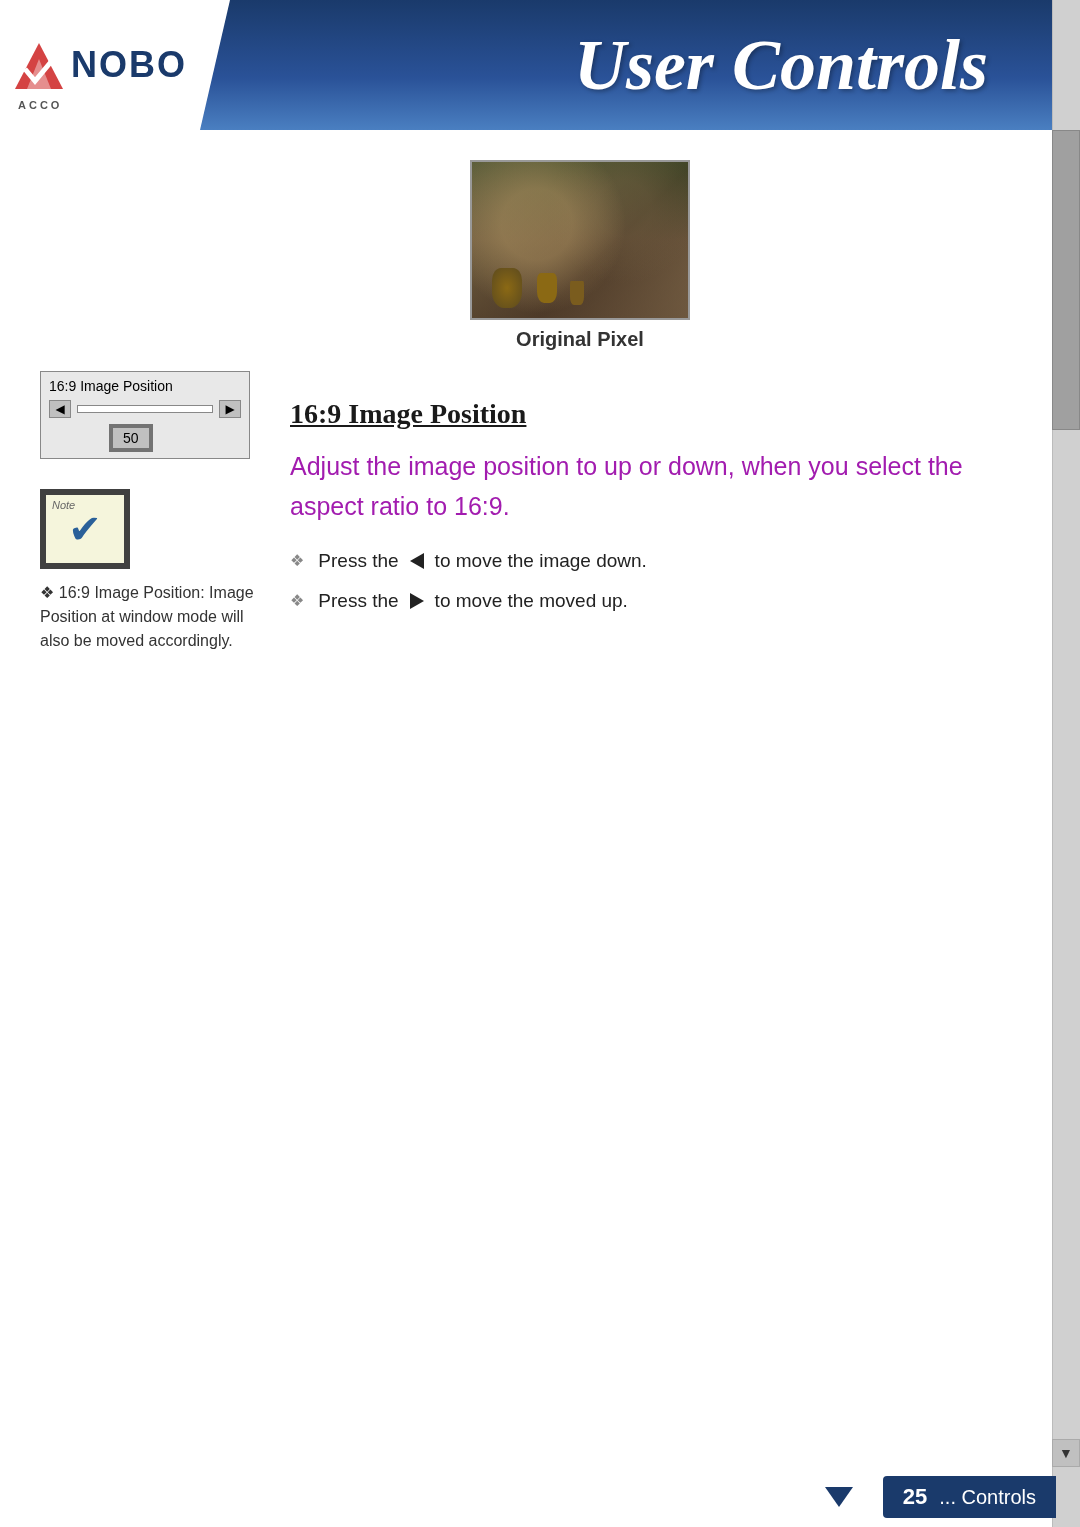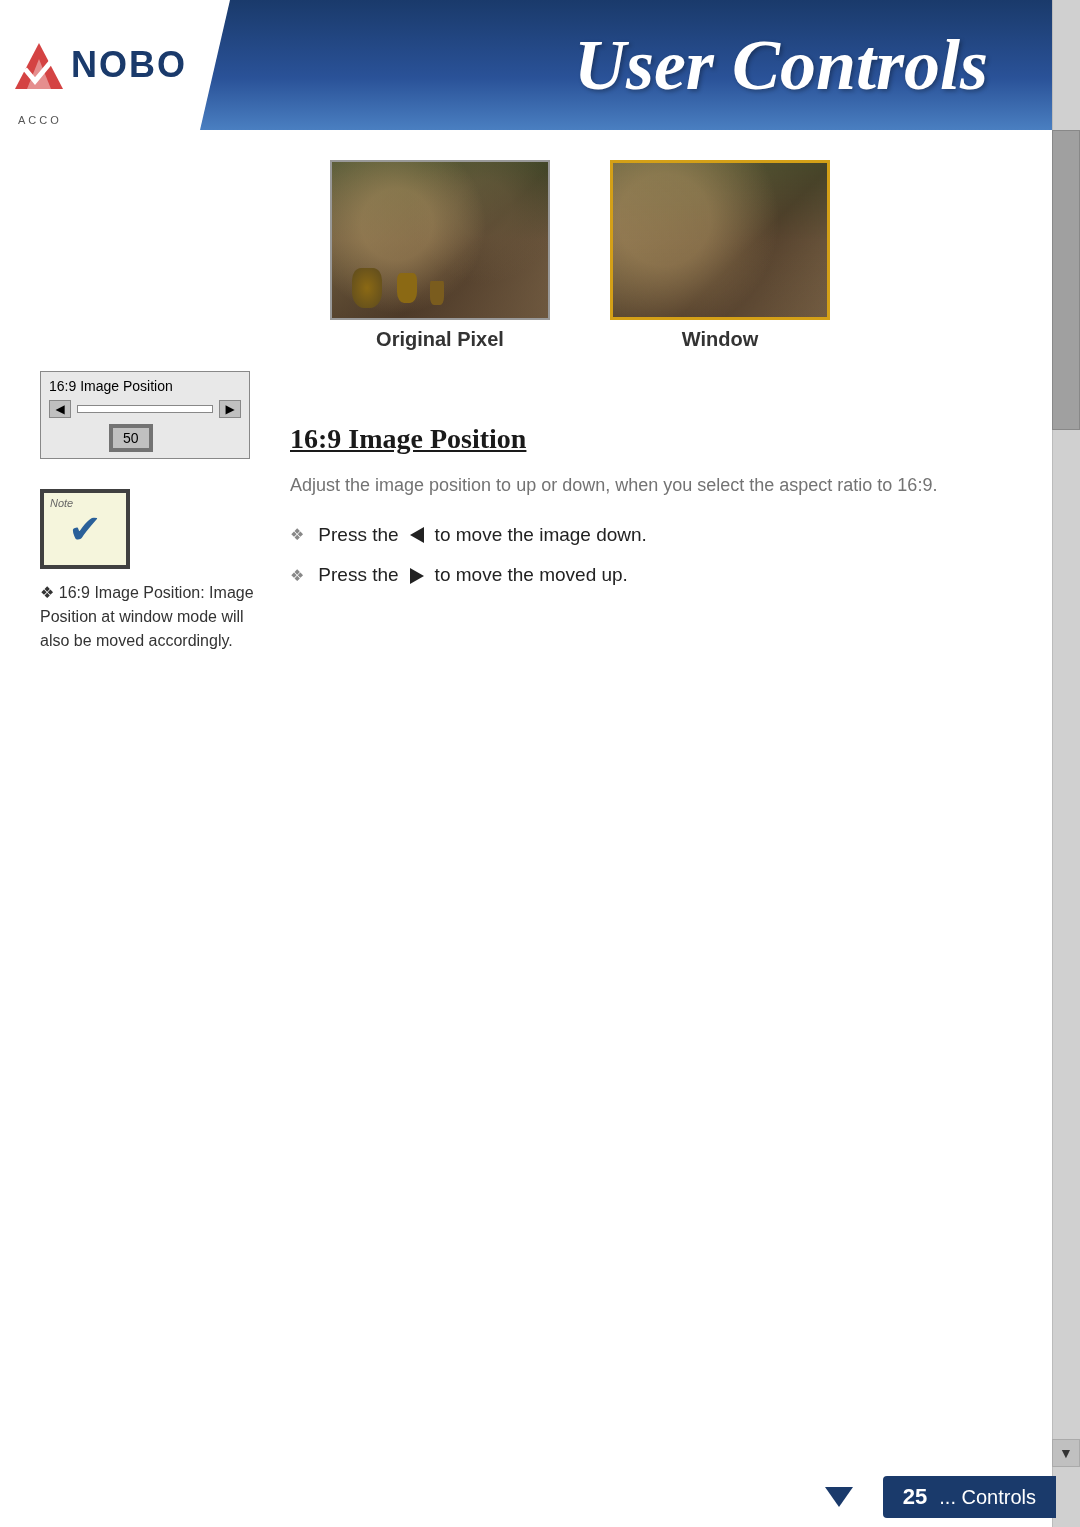--- a/index.html
+++ b/index.html
@@ -59,24 +59,24 @@
       font-size: 36px;
       font-weight: 900;
       color: #1a3a6b;
       letter-spacing: 2px;
     }
 
     .acco-text {
       font-size: 11px;
       color: #555;
       position: absolute;
-      bottom: 4px;
+      bottom: 19px;
       left: 18px;
       letter-spacing: 3px;
-      font-weight: normal;
+      font-weight: bold;
     }
 
     .page-title {
       flex: 1;
       text-align: right;
       padding-right: 92px;
       font-size: 72px;
       font-style: italic;
       font-weight: bold;
       color: #ffffff;
@@ -262,21 +262,21 @@
       padding: 2px 10px;
       font-size: 14px;
       display: inline-block;
       margin-left: 60px;
     }
 
     
     .note-box {
       width: 90px;
       height: 80px;
-      border: 4px solid #404040;
+      border: 6px solid #404040;
       background: #f5f5dc;
       position: relative;
       display: flex;
       align-items: center;
       justify-content: center;
       margin-bottom: 12px;
     }
 
     .note-label {
       position: absolute;
@@ -307,22 +307,22 @@
     .section-heading {
       font-size: 28px;
       font-weight: bold;
       text-decoration: underline;
       color: #1a1a1a;
       margin-bottom: 16px;
       font-family: Georgia, serif;
     }
 
     .description-text {
-      font-size: 18px;
-      color: #737373;
+      font-size: 25px;
+      color: #a21caf;
       line-height: 1.6;
       margin-bottom: 20px;
     }
 
     .bullet-list {
       list-style: none;
       padding: 0;
     }
 
     .bullet-list li {
@@ -431,24 +431,20 @@
   <div class="scrollbar-thumb"></div>
   <div class="scrollbar-arrow-down">▼</div>
 </div>
 
 <div class="content">
 
   <div class="images-row">
     <div class="image-container">
       <div class="demo-image img-original"></div>
       <span class="image-label">Original Pixel</span>
-    </div>
-    <div class="image-container">
-      <div class="demo-image img-window"></div>
-      <span class="image-label">Window</span>
     </div>
   </div>
 
   <div class="section-row">
 
     <div class="left-panel">
 
       <div class="control-box">
         <div class="control-box-title">16:9 Image Position</div>
         <div class="slider-row">

